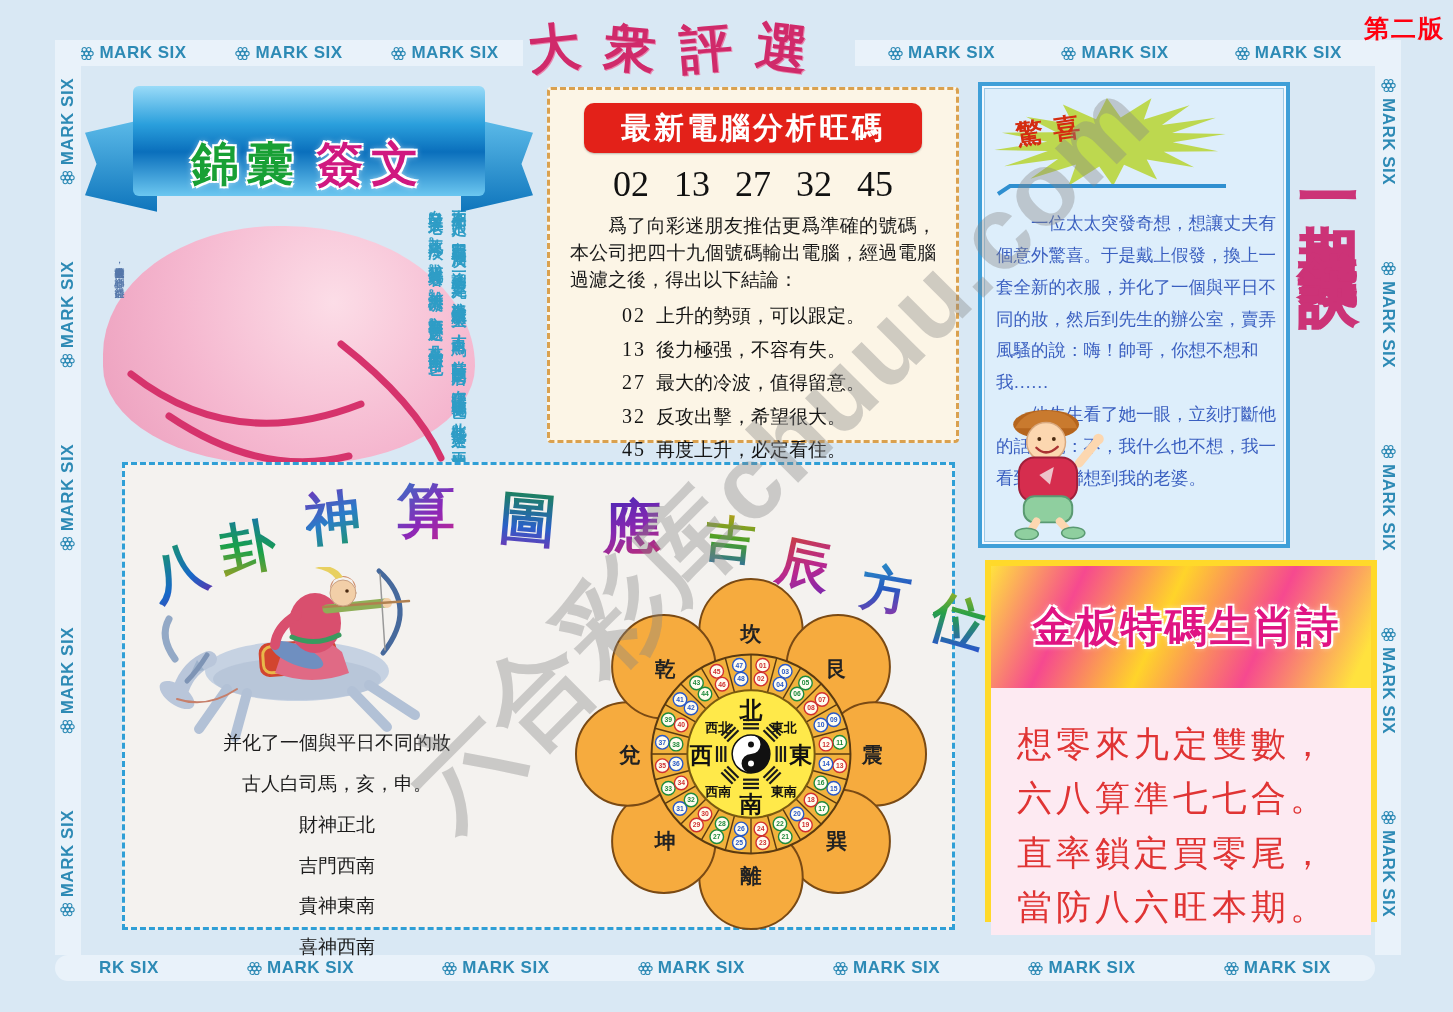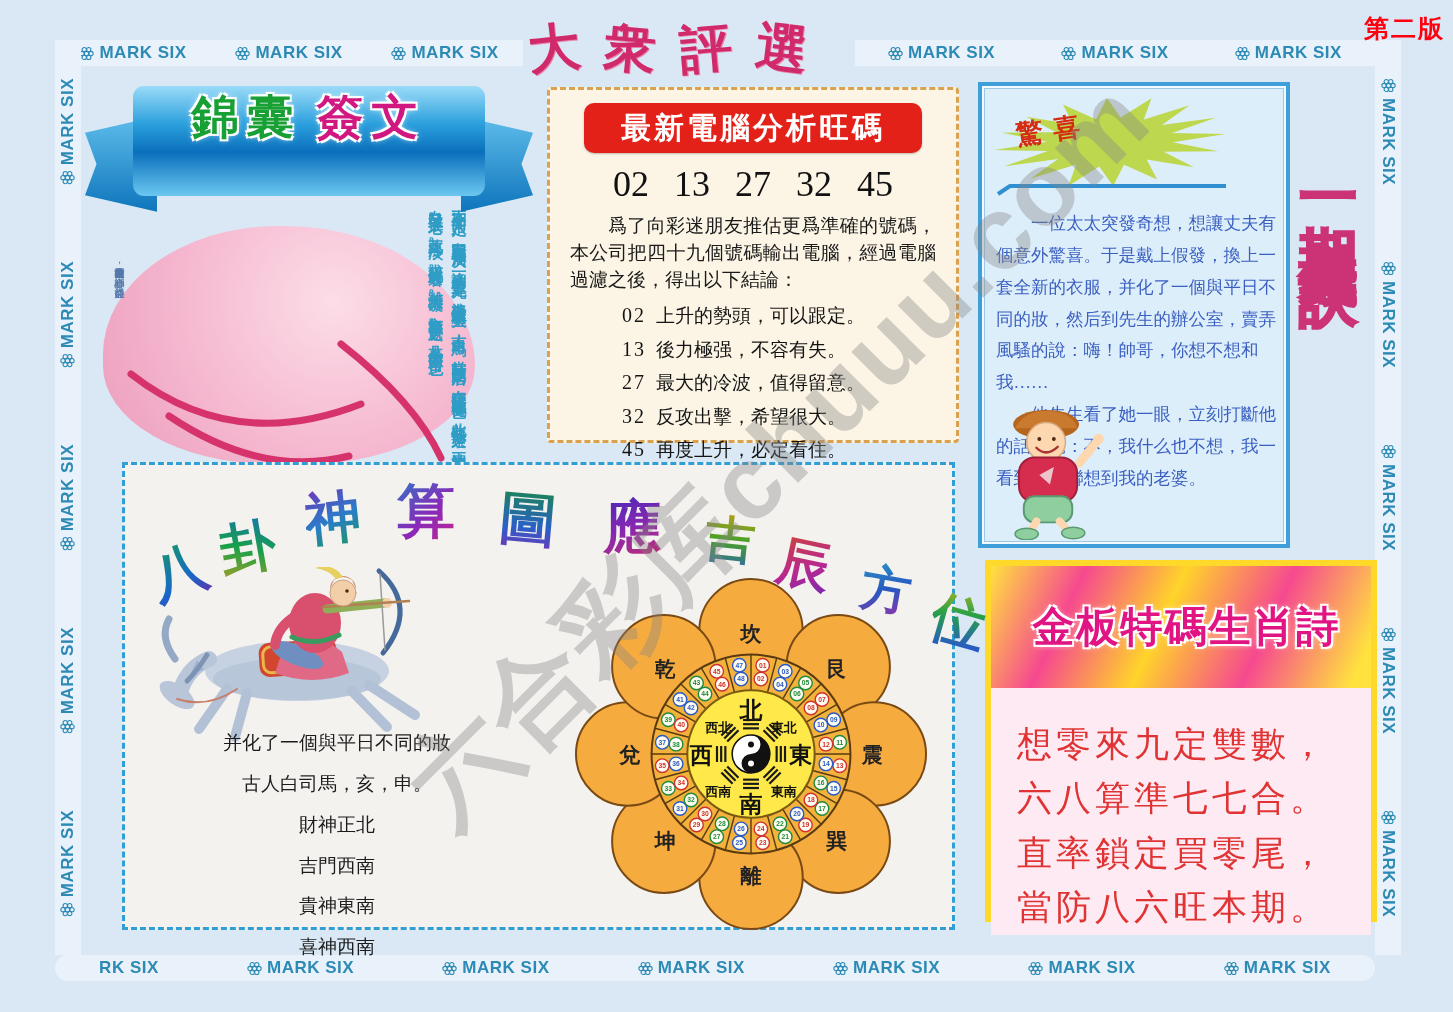--- a/index.html
+++ b/index.html
@@ -20,23 +20,23 @@
   
   #main-title{position:absolute;left:528px;top:14px;width:340px;display:flex;gap:24px;z-index:6;}
   #main-title span{font:700 52px "Liberation Serif",serif;color:#d02a6a;display:inline-block;text-shadow:1px 1px 0 #e884ad;}
   #edition{position:absolute;right:8px;top:12px;font:700 25px "Liberation Serif",serif;color:#ff0010;letter-spacing:2px;z-index:6;}
 
   
   #banner{position:absolute;left:85px;top:82px;width:448px;height:142px;z-index:10;}
   .tail{position:absolute;top:30px;width:72px;height:104px;background:linear-gradient(180deg,#62c0ec,#0b72ba);}
   .tail.left{left:0;clip-path:polygon(100% 4%,100% 96%,0 80%,16% 50%,0 20%);}
   .tail.right{right:0;clip-path:polygon(0 4%,0 96%,100% 80%,84% 50%,100% 20%);}
-  #banner-bar{position:absolute;left:48px;top:4px;width:352px;height:110px;border-radius:11px;
+  #banner-bar{position:absolute;left:48px;top:4px;width:352px;height:110px;border-radius:6px;
     background:linear-gradient(180deg,#9adbf8 0%,#2a9fdc 35%,#0a6fbc 60%,#6cc7f0 100%);
-    display:flex;align-items:flex-start;justify-content:center;gap:15px;}
+    display:flex;align-items:flex-end;justify-content:center;gap:15px;}
   #banner-bar span{font:700 47px "Liberation Serif",serif;letter-spacing:8px;
     text-shadow:-2px -2px 0 #fff,2px -2px 0 #fff,-2px 2px 0 #fff,2px 2px 0 #fff,0 0 7px #fff;}
   #banner-green{color:#18a035;}
   #banner-pink{color:#d01880;}
 
   
   #peach{position:absolute;left:103px;top:226px;width:372px;height:238px;z-index:8;
     background:radial-gradient(circle at 62% 32%,#fcdde7 0%,#f5b7cf 55%,#eb9cbb 100%);
     border-radius:48% 52% 46% 46%/55% 60% 42% 42%;}
   #peach svg{position:absolute;left:0;top:0;}

